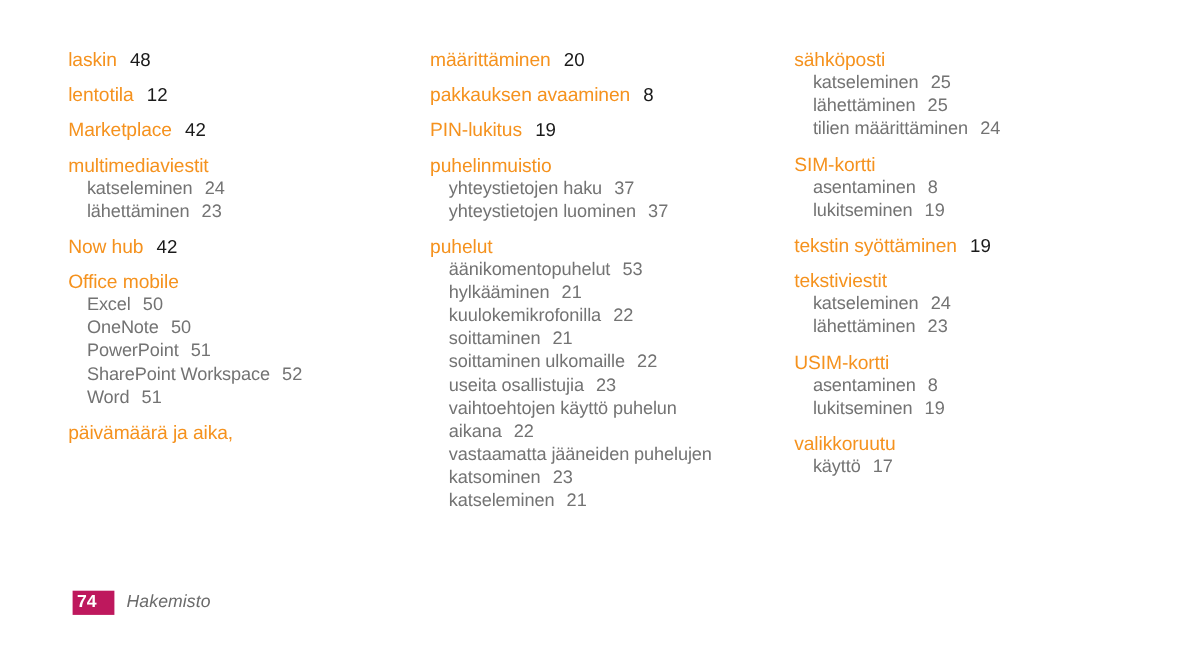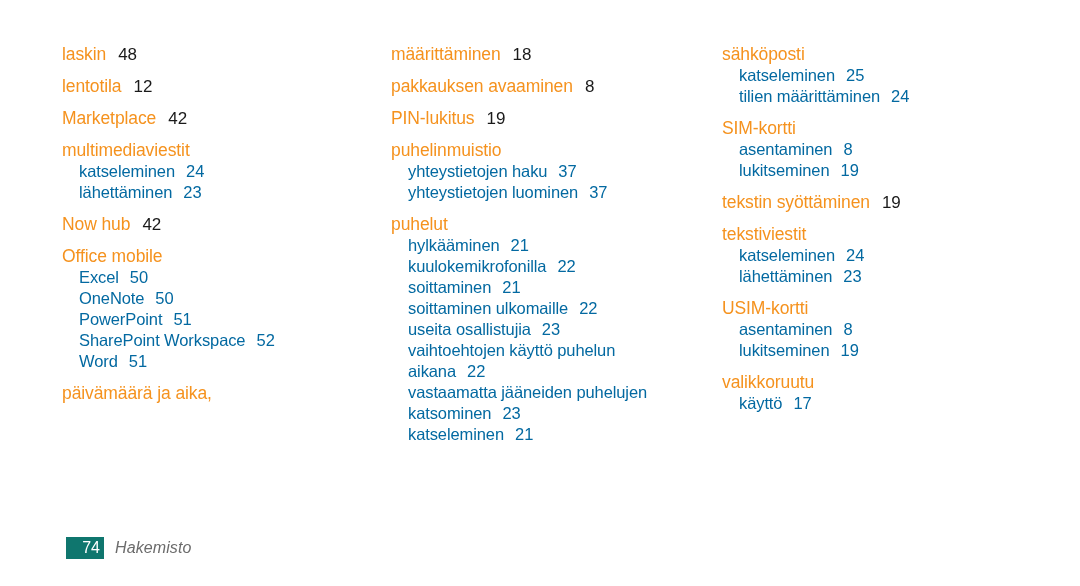--- a/index.html
+++ b/index.html
@@ -62,21 +62,21 @@
     margin-left: 12px;
     font-size: 17px;
     letter-spacing: 0;
   }
 
   .sub-entries {
     margin-top: 0;
   }
 
   .sub-entry {
-    color: #0369a1;
+    color: #737373;
     font-size: 16.5px;
     line-height: 21px;
     padding-left: 17px;
     letter-spacing: -0.1px;
   }
 
   .sub-entry .page-num {
     margin-left: 11px;
     letter-spacing: 0;
   }
@@ -91,30 +91,30 @@
   .footer {
     position: absolute;
     left: 66px;
     top: 537px;
     display: flex;
     flex-direction: row;
     align-items: center;
   }
 
   .footer-page-box {
-    background: #0f766e;
+    background: #be185d;
     color: #ffffff;
     font-size: 16px;
     line-height: 22px;
     height: 22px;
     min-width: 38px;
-    text-align: right;
+    text-align: left;
     padding: 0 4px;
     box-sizing: border-box;
-    font-weight: 400;
+    font-weight: 700;
   }
 
   .footer-label {
     color: #6b6b6b;
     font-style: italic;
     font-size: 16px;
     line-height: 22px;
     margin-left: 11px;
     letter-spacing: 0.1px;
   }
@@ -154,54 +154,56 @@
             <div class="sub-entry"><span>SharePoint Workspace</span><span class="page-num">52</span></div>
             <div class="sub-entry"><span>Word</span><span class="page-num">51</span></div>
           </div>
         </div>
         <div class="entry-group">
           <div class="entry-heading"><span>päivämäärä ja aika,</span></div>
         </div>
       </div>
       <div class="index-column col-2">
         <div class="entry-group">
-          <div class="entry-heading"><span>määrittäminen</span><span class="page-num">18</span></div>
+          <div class="entry-heading"><span>määrittäminen</span><span class="page-num">20</span></div>
         </div>
         <div class="entry-group">
           <div class="entry-heading"><span>pakkauksen avaaminen</span><span class="page-num">8</span></div>
         </div>
         <div class="entry-group">
           <div class="entry-heading"><span>PIN-lukitus</span><span class="page-num">19</span></div>
         </div>
         <div class="entry-group">
           <div class="entry-heading"><span>puhelinmuistio</span></div>
           <div class="sub-entries">
             <div class="sub-entry"><span>yhteystietojen haku</span><span class="page-num">37</span></div>
             <div class="sub-entry"><span>yhteystietojen luominen</span><span class="page-num">37</span></div>
           </div>
         </div>
         <div class="entry-group">
           <div class="entry-heading"><span>puhelut</span></div>
           <div class="sub-entries">
+            <div class="sub-entry"><span>äänikomentopuhelut</span><span class="page-num">53</span></div>
             <div class="sub-entry"><span>hylkääminen</span><span class="page-num">21</span></div>
             <div class="sub-entry"><span>kuulokemikrofonilla</span><span class="page-num">22</span></div>
             <div class="sub-entry"><span>soittaminen</span><span class="page-num">21</span></div>
             <div class="sub-entry"><span>soittaminen ulkomaille</span><span class="page-num">22</span></div>
             <div class="sub-entry"><span>useita osallistujia</span><span class="page-num">23</span></div>
             <div class="sub-entry wrapped"><span>vaihtoehtojen käyttö puhelun aikana</span><span class="page-num">22</span></div>
             <div class="sub-entry wrapped"><span>vastaamatta jääneiden puhelujen katsominen</span><span class="page-num">23</span></div>
             <div class="sub-entry"><span>katseleminen</span><span class="page-num">21</span></div>
           </div>
         </div>
       </div>
       <div class="index-column col-3">
         <div class="entry-group">
           <div class="entry-heading"><span>sähköposti</span></div>
           <div class="sub-entries">
             <div class="sub-entry"><span>katseleminen</span><span class="page-num">25</span></div>
+            <div class="sub-entry"><span>lähettäminen</span><span class="page-num">25</span></div>
             <div class="sub-entry"><span>tilien määrittäminen</span><span class="page-num">24</span></div>
           </div>
         </div>
         <div class="entry-group">
           <div class="entry-heading"><span>SIM-kortti</span></div>
           <div class="sub-entries">
             <div class="sub-entry"><span>asentaminen</span><span class="page-num">8</span></div>
             <div class="sub-entry"><span>lukitseminen</span><span class="page-num">19</span></div>
           </div>
         </div>

